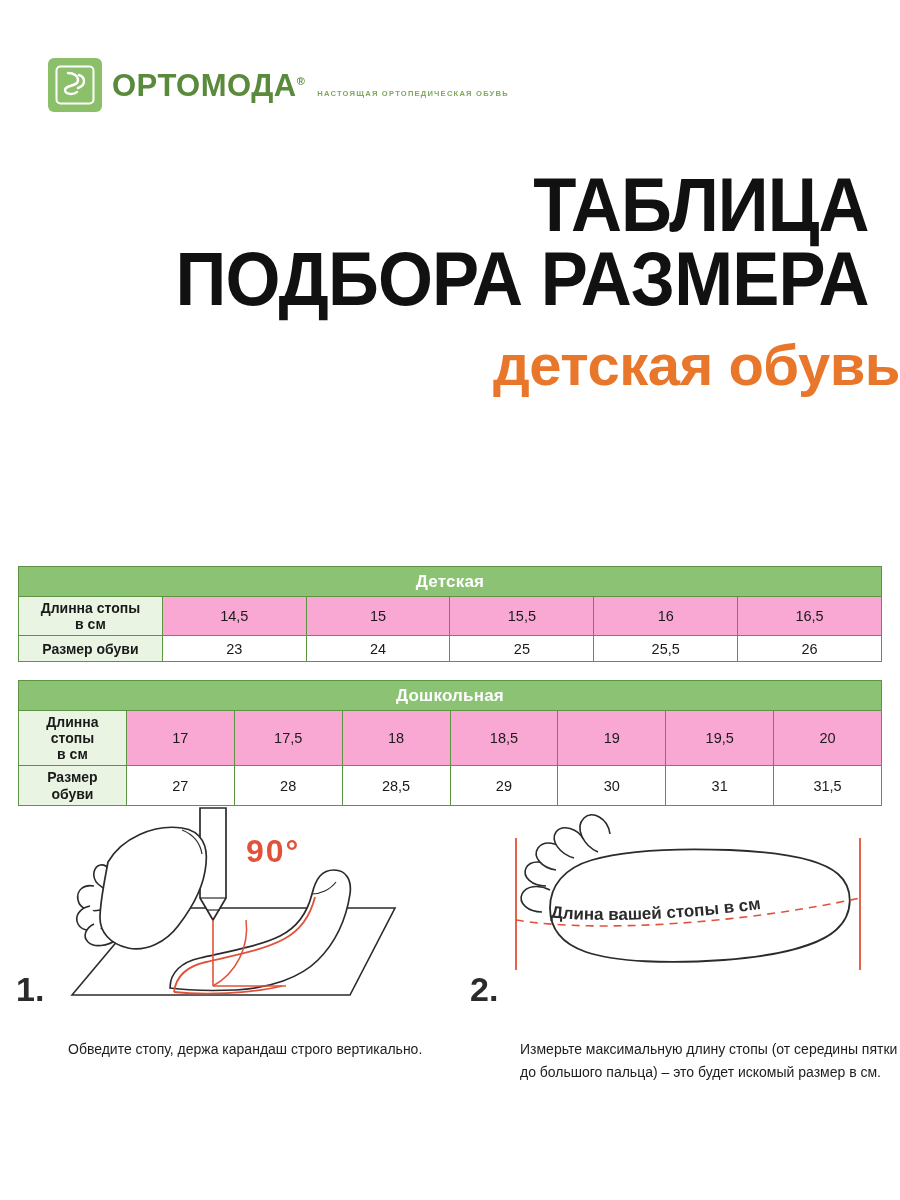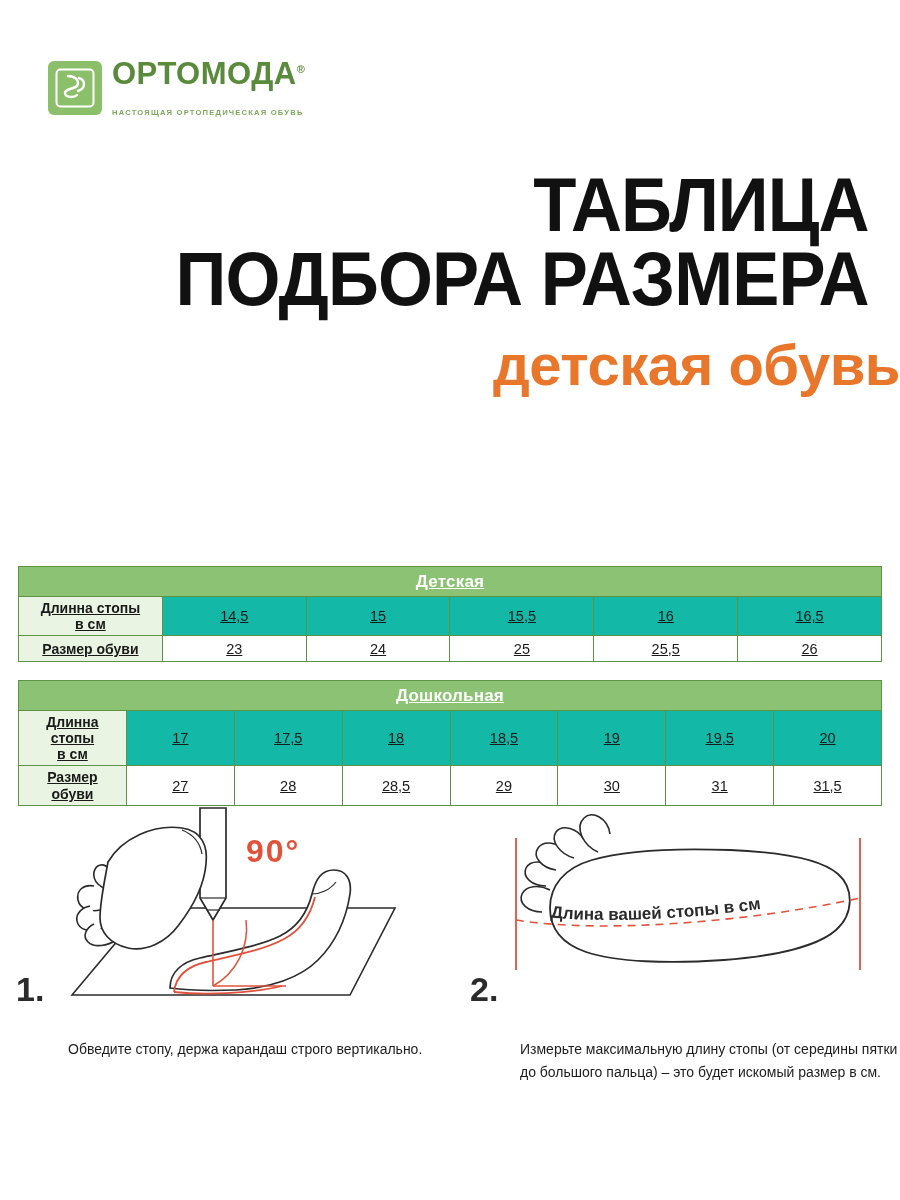--- a/index.html
+++ b/index.html
@@ -28,22 +28,23 @@
     height: 54px;
     border-radius: 6px;
     background: #8cbf6a;
     display: flex;
     align-items: center;
     justify-content: center;
   }
   .logo-mark svg { display: block; }
   .logo-text-wrap {
     display: flex;
-    flex-direction: column;
+    flex-direction: row;
     justify-content: flex-end;
+    gap: 12px;
   }
   .logo-word {
     font-size: 31px;
     font-weight: bold;
     letter-spacing: 0.5px;
     color: #5a8a3c;
     line-height: 1;
     position: relative;
     display: inline-block;
   }
@@ -101,39 +102,38 @@
     margin-bottom: 18px;
   }
   table.t2 { margin-bottom: 0; }
   th, td {
     border: 1px solid #5d9443;
     font-size: 14.5px;
     text-align: center;
     padding: 4px 2px;
     height: 26px;
     color: #1a1a1a;
-    text-decoration: underline;
   }
   .cap {
     background: #8cc273;
     color: #ffffff;
     font-weight: bold;
     font-size: 17px;
     height: 30px;
     letter-spacing: 0.2px;
   }
   .rowhead {
     background: #e9f4e2;
     font-weight: bold;
     font-size: 14px;
     width: 200px;
     padding: 3px 16px;
     line-height: 1.15;
   }
-  .cell-alt { background: #14b8a6; margin-left: 20px; }
+  .cell-alt { background: #f9a8d4; margin-left: 20px; }
   .cell-wh { background: #ffffff; }
 
   
   .steps {
     position: absolute;
     left: 0;
     top: 790px;
     width: 900px;
     height: 410px;
   }

